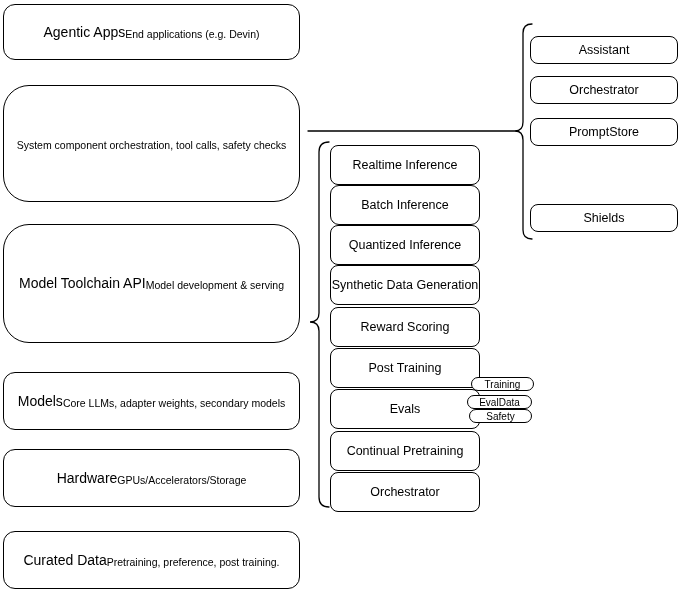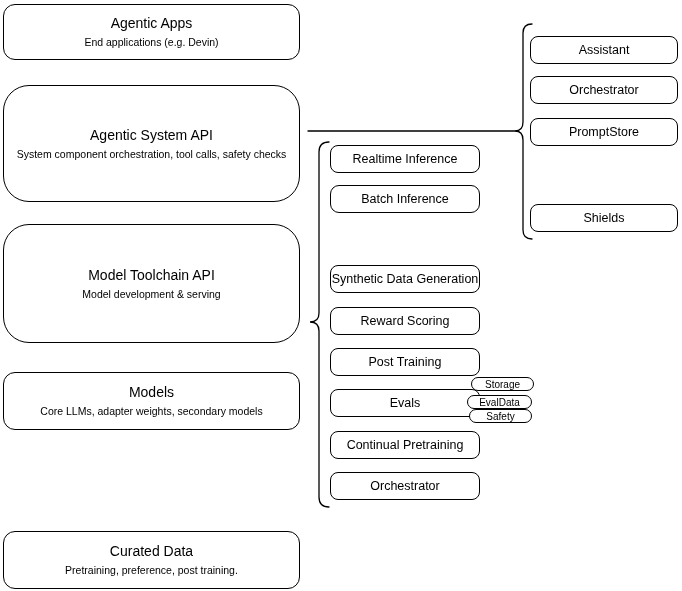--- a/index.html
+++ b/index.html
@@ -23,39 +23,38 @@
     width: 682px;
     height: 591px;
     pointer-events: none;
   }
   .node {
     position: absolute;
     box-sizing: border-box;
     background: #ffffff;
     border: 1.3px solid #000000;
     display: flex;
-    flex-direction: column;
     align-items: center;
     justify-content: center;
     text-align: center;
   }
   
   .lbox { left: 3px; width: 297px; border-radius: 12px; }
   .lbox.big { border-radius: 26px; }
   .lbox .title { font-size: 14px; line-height: 17px; }
   .lbox .subtitle { font-size: 10.5px; line-height: 13px; margin-top: 4px; }
   .b1 { top: 4px;   height: 56px; }
   .b2 { top: 85px;  height: 117px; }
   .b3 { top: 224px; height: 119px; }
   .b4 { top: 372px; height: 58px; }
   .b5 { top: 449px; height: 58px; }
   .b6 { top: 531px; height: 58px; }
   
   .mbox {
-    left: 330px; width: 150px; height: 28px;
+    left: 330px; width: 150px; height: 40px;
     border-radius: 8px; font-size: 12.5px;
   }
   .m1 { top: 145px; } .m2 { top: 185px; border-radius: 9px; } .m3 { top: 225px; }
   .m4 { top: 265px; } .m5 { top: 307px; } .m6 { top: 348px; }
   .m7 { top: 389px; text-align: center; } .m8 { top: 431px; text-align: center; } .m9 { top: 472px; }
   
   .rbox {
     left: 530px; width: 148px; height: 28px;
     border-radius: 8px; font-size: 12.5px;
   }
@@ -81,46 +80,50 @@
     <path d="M 329 142 Q 319 142 319 152 L 319 313 Q 319 322 310 322 Q 319 322 319 331 L 319 497 Q 319 507 329 507" fill="none" stroke="#000000" stroke-width="1.3" stroke-linecap="round"></path>
     <path d="M 532 24 Q 523 24 523 33 L 523 122 Q 523 131 515 131 Q 523 131 523 140 L 523 230 Q 523 239 532 239" fill="none" stroke="#000000" stroke-width="1.3" stroke-linecap="round"></path>
     <path d="M 308 131 L 515 131" fill="none" stroke="#000000" stroke-width="1.3" stroke-linecap="round"></path>
   </svg>
 
   <div class="node lbox b1">
     <div class="title">Agentic Apps</div>
     <div class="subtitle">End applications (e.g. Devin)</div>
   </div>
   <div class="node lbox big b2">
-    <div class="title">Agentic System API</div>
     <div class="subtitle">System component orchestration, tool calls, safety checks</div>
   </div>
   <div class="node lbox big b3">
     <div class="title">Model Toolchain API</div>
     <div class="subtitle">Model development &amp; serving</div>
   </div>
   <div class="node lbox b4">
     <div class="title">Models</div>
     <div class="subtitle">Core LLMs, adapter weights, secondary models</div>
   </div>
+  <div class="node lbox b5">
+    <div class="title">Hardware</div>
+    <div class="subtitle">GPUs/Accelerators/Storage</div>
+  </div>
   <div class="node lbox b6">
     <div class="title">Curated Data</div>
     <div class="subtitle">Pretraining, preference, post training.</div>
   </div>
 
   <div class="node mbox m1">Realtime Inference</div>
   <div class="node mbox m2">Batch Inference</div>
+  <div class="node mbox m3">Quantized Inference</div>
   <div class="node mbox m4">Synthetic Data Generation</div>
   <div class="node mbox m5">Reward Scoring</div>
   <div class="node mbox m6">Post Training</div>
   <div class="node mbox m7">Evals</div>
   <div class="node mbox m8">Continual Pretraining</div>
   <div class="node mbox m9">Orchestrator</div>
 
-  <div class="node pill p1">Storage</div>
+  <div class="node pill p1">Training</div>
   <div class="node pill p2">EvalData</div>
   <div class="node pill p3">Safety</div>
 
   <div class="node rbox r1">Assistant</div>
   <div class="node rbox r2">Orchestrator</div>
   <div class="node rbox r3">PromptStore</div>
   <div class="node rbox r5">Shields</div>
 
 </div>
 

